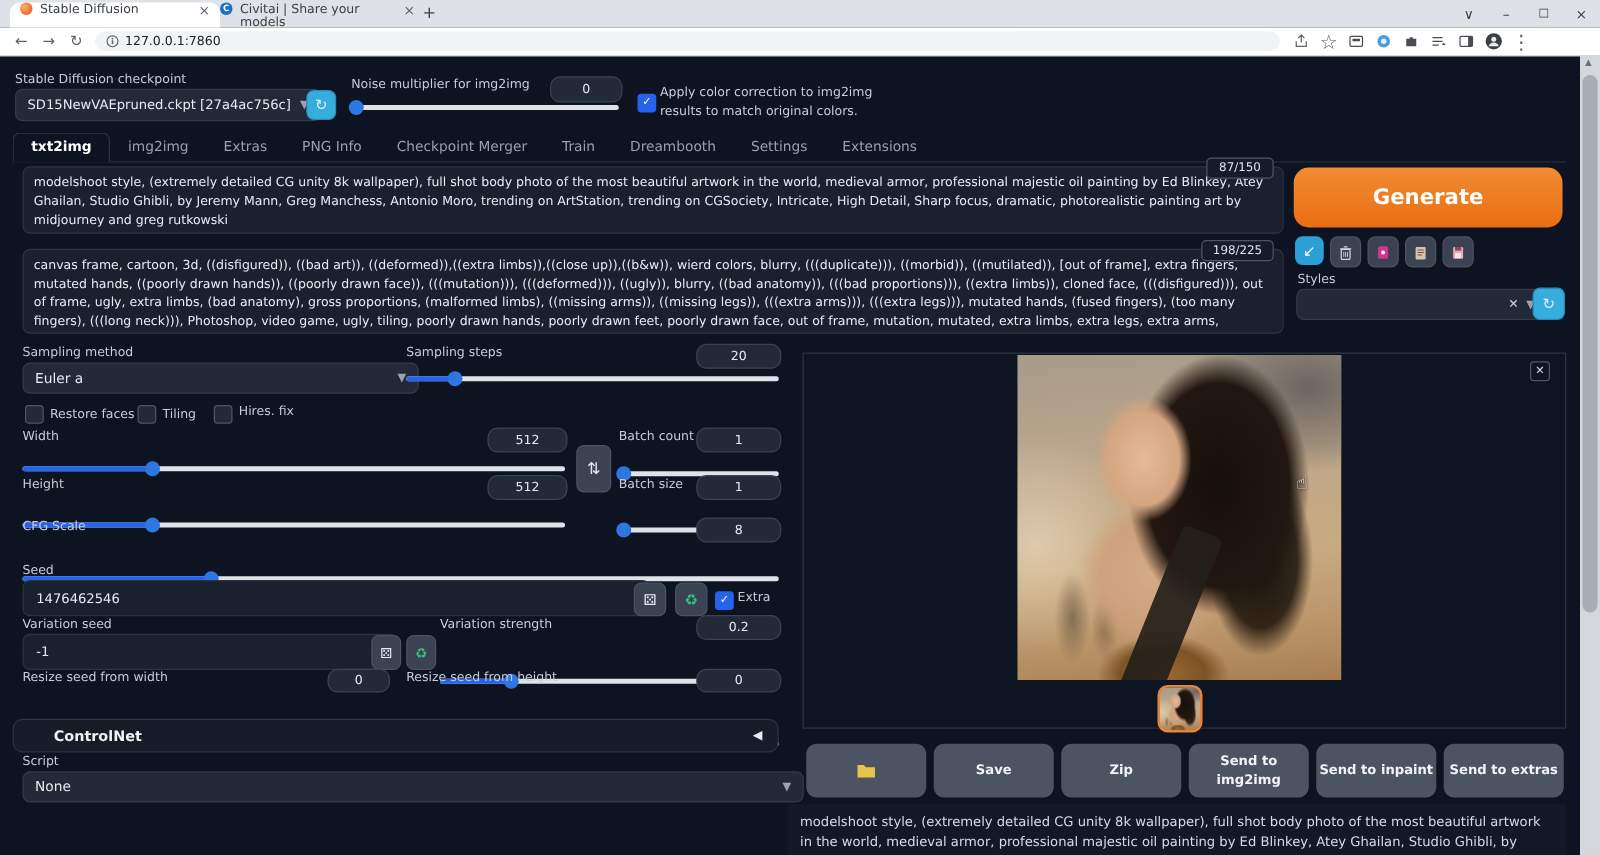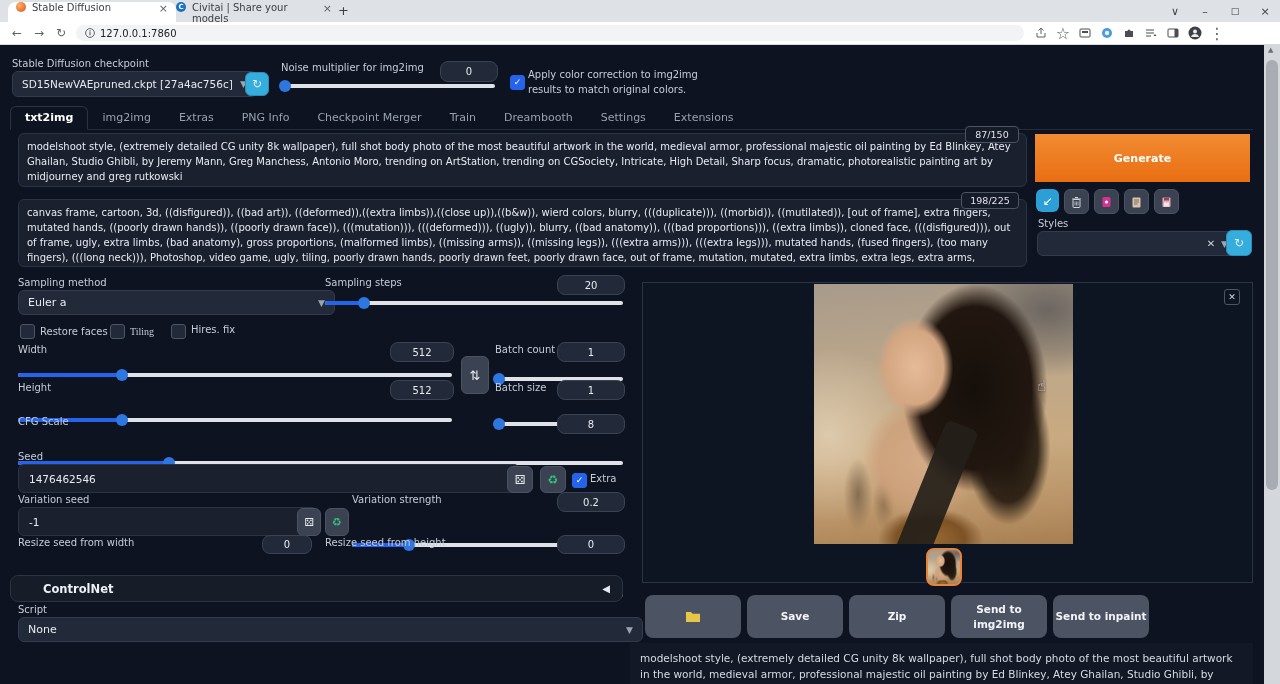--- a/index.html
+++ b/index.html
@@ -50,23 +50,23 @@
           display:flex;align-items:center;padding:0 10px;}
 
   
   .tabnav{position:absolute;top:106px;left:10px;width:1243px;height:23px;border-bottom:1px solid #262d3a;
           display:flex;align-items:flex-end;}
   .ttab{font-size:11px;color:#98a1b1;padding:0 14px;line-height:22px;}
   .ttab.active{border:1px solid #2b3442;border-bottom:1px solid #0d1320;border-radius:6px 6px 0 0;
                color:#fff;font-weight:bold;background:#0d1320;margin-bottom:-1px;}
 
   
-  .generate{position:absolute;left:1035px;top:134px;width:215px;height:48px;border-radius:0;
+  .generate{position:absolute;left:1035px;top:134px;width:215px;height:48px;border-radius:12px;
             background:linear-gradient(180deg,#f28b32,#e96e12);display:flex;align-items:center;justify-content:center;
-            color:#fff;font-weight:bold;font-size:11px;}
+            color:#fff;font-weight:bold;font-size:17px;}
   .mini{width:23px;height:23px;border-radius:6px;display:flex;align-items:center;justify-content:center;}
 
   
   .outbtn{width:96px;height:43px;background:#4c5463;border-radius:8px;display:flex;align-items:center;
           justify-content:center;text-align:center;color:#f2f4f7;font-size:10.5px;font-weight:bold;line-height:1.35;}
 
   
   .artwork{
     background:
       radial-gradient(ellipse 20% 26% at 39% 32%, #e5bb97 0%, #d4a682 55%, rgba(212,166,130,0) 74%),
@@ -258,21 +258,21 @@
 <div class="abs valbox" style="left:557px;top:275px;width:66px;height:18px;">20</div>
 <div class="abs slider" style="left:325px;top:297px;width:298px;">
     <div class="fill" style="width: 13%;"></div>
     <div class="thumb" style="left: calc(13% - 6px);"></div>
   </div>
 
 <div class="abs" style="left:20px;top:324px;display:flex;align-items:center;gap:5px;">
   <span class="cb"></span>
   <span class="lbl">Restore faces</span>
 </div>
-<div class="abs" style="left:110px;top:324px;display:flex;align-items:center;gap:5px;font-family:Liberation Serif, serif;">
+<div class="abs" style="left:110px;top:324px;display:flex;align-items:center;gap:5px;">
   <span class="cb"></span>
   <span class="lbl">Tiling</span>
 </div>
 <div class="abs" style="left:171px;top:324px;display:flex;align-items:flex-start;gap:5px;">
   <span class="cb"></span>
   <span class="lbl">Hires. fix</span>
 </div>
 
 <div class="abs lbl" style="left:18px;top:344px;">Width</div>
 <div class="abs valbox" style="left:390px;top:342px;width:62px;height:18px;">512</div>
@@ -362,20 +362,21 @@
 <div class="abs" style="left:645px;top:595px;display:flex;gap:6px;">
   <div class="outbtn">
     <svg width="16" height="13" viewBox="0 0 16 13">
       <path d="M1 2h5l1.6 1.8H15V12H1z" fill="#e7c549"></path>
     </svg>
   </div>
   <div class="outbtn">Save</div>
   <div class="outbtn">Zip</div>
   <div class="outbtn">Send to img2img</div>
   <div class="outbtn">Send to inpaint</div>
+  <div class="outbtn">Send to extras</div>
 </div>
 
 <div class="abs" style="left:630px;top:643px;width:623px;height:41px;background:#121826;">
   <div style="padding:7px 10px 0 10px;font-size:10.5px;line-height:1.55;color:#d6dbe3;overflow:hidden;height:34px;">modelshoot style, (extremely detailed CG unity 8k wallpaper), full shot body photo of the most beautiful artwork in the world, medieval armor, professional majestic oil painting by Ed Blinkey, Atey Ghailan, Studio Ghibli, by Jeremy Mann, Greg Manchess, Antonio Moro, trending on ArtStation, trending on</div>
 </div>
 
 <div class="scrolltrack">
   <div style="position:absolute;top:2px;left:4px;font-size:7px;color:#6b7075;">▲</div>
   <div class="scrollthumb" style="top:16px;height:430px;"></div>
 </div>

